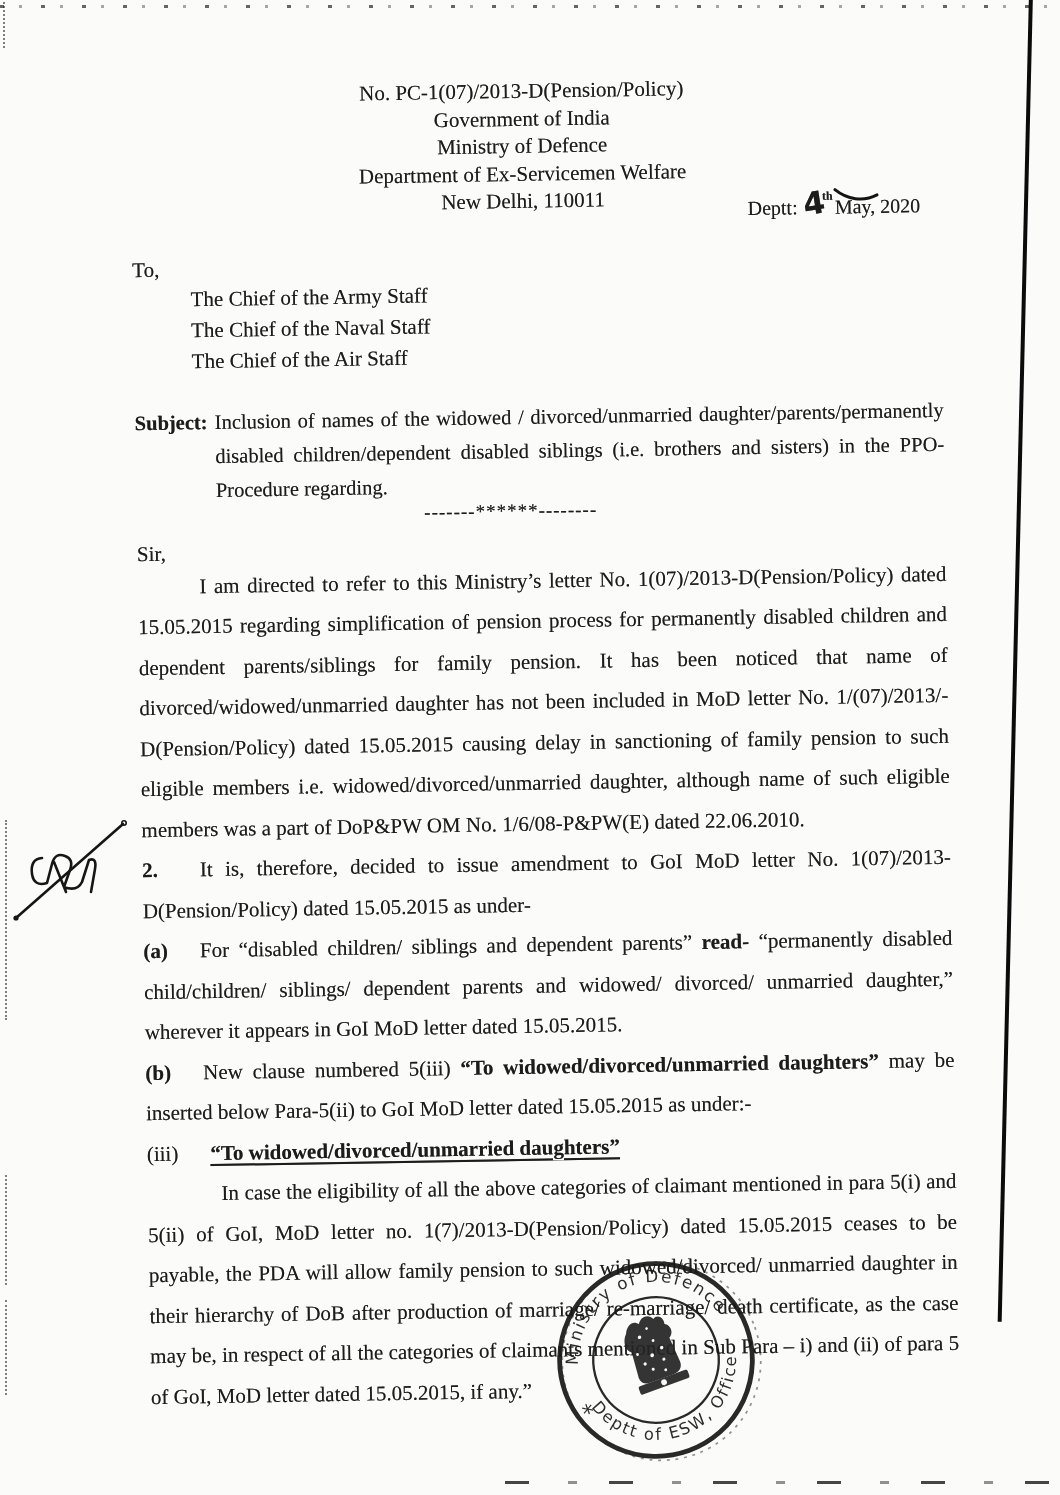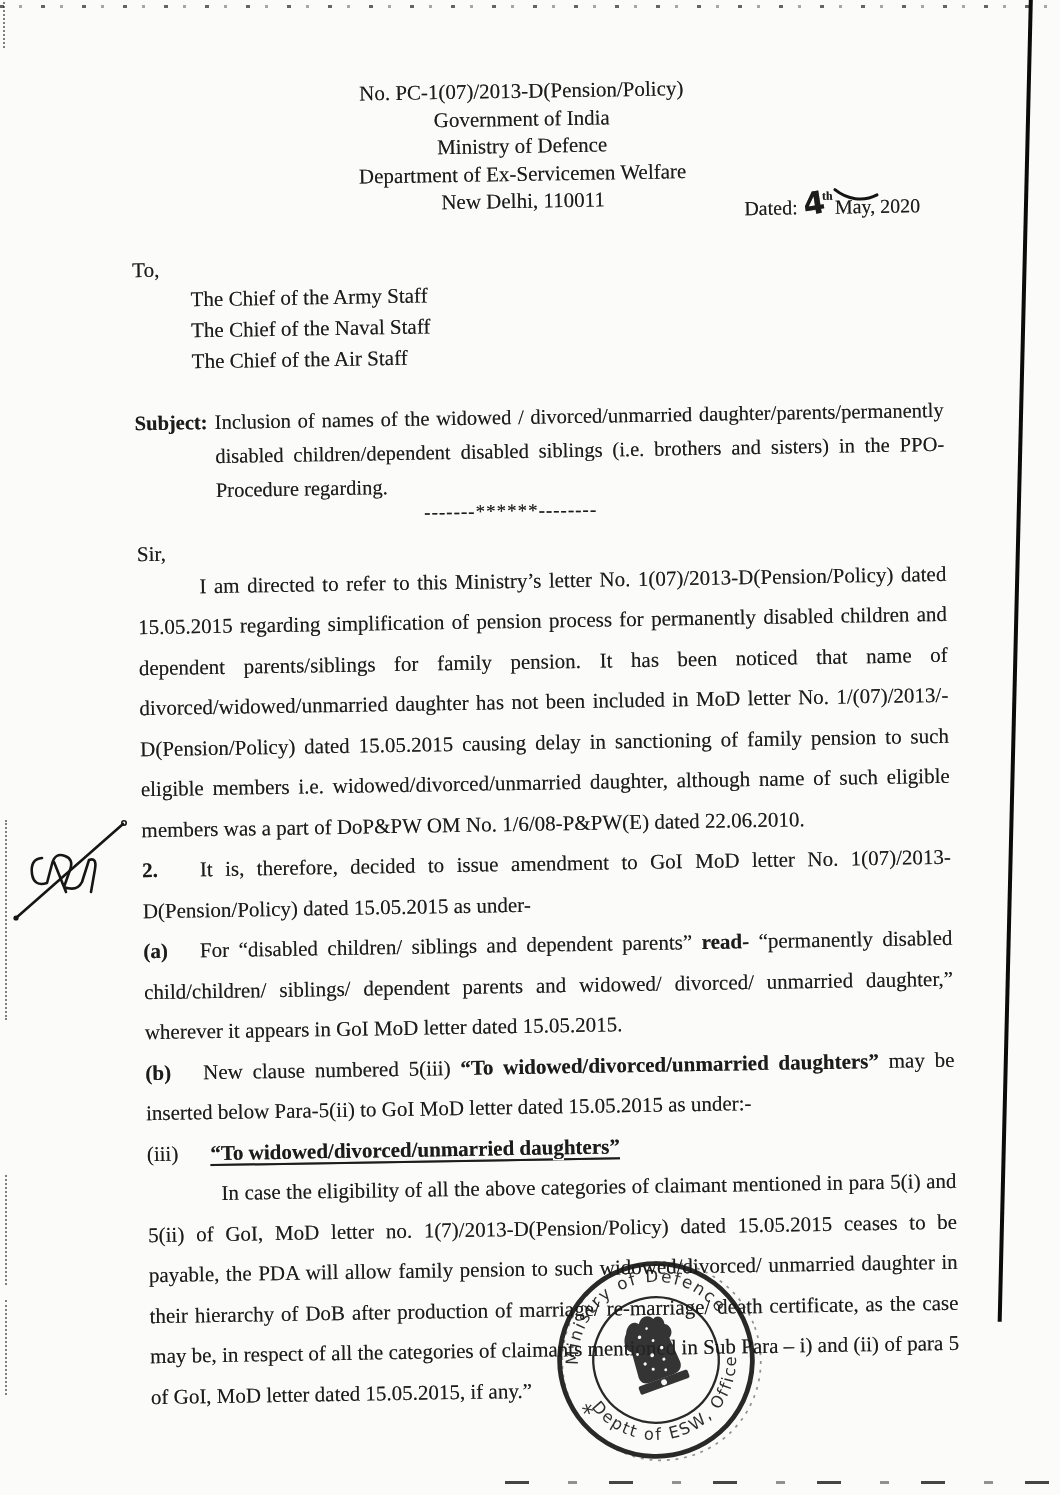--- a/index.html
+++ b/index.html
@@ -85,21 +85,21 @@
 
   <div class="letterhead">
     <div>No. PC-1(07)/2013-D(Pension/Policy)</div>
     <div>Government of India</div>
     <div>Ministry of Defence</div>
     <div>Department of Ex-Servicemen Welfare</div>
     <div>New Delhi,  110011</div>
   </div>
 
   <div class="date-line">
-    <span>Dated:</span><span class="hw-wrap"><span class="hw-day">4</span><span class="hw-suffix">th</span><svg class="hw-swoosh" width="46" height="18" viewBox="0 0 46 18">
+    <span>Deptt:</span><span class="hw-wrap"><span class="hw-day">4</span><span class="hw-suffix">th</span><svg class="hw-swoosh" width="46" height="18" viewBox="0 0 46 18">
           <path d="M2,3 C14,13 30,16 44,9" stroke="#141414" stroke-width="3" fill="none" stroke-linecap="round"></path>
         </svg></span><span>May, 2020</span>
   </div>
 
   <div class="to-label">To,</div>
   <div class="recipients">
     <div>The Chief of the Army Staff</div>
     <div>The Chief of the Naval Staff</div>
     <div>The Chief of the Air Staff</div>
   </div>

